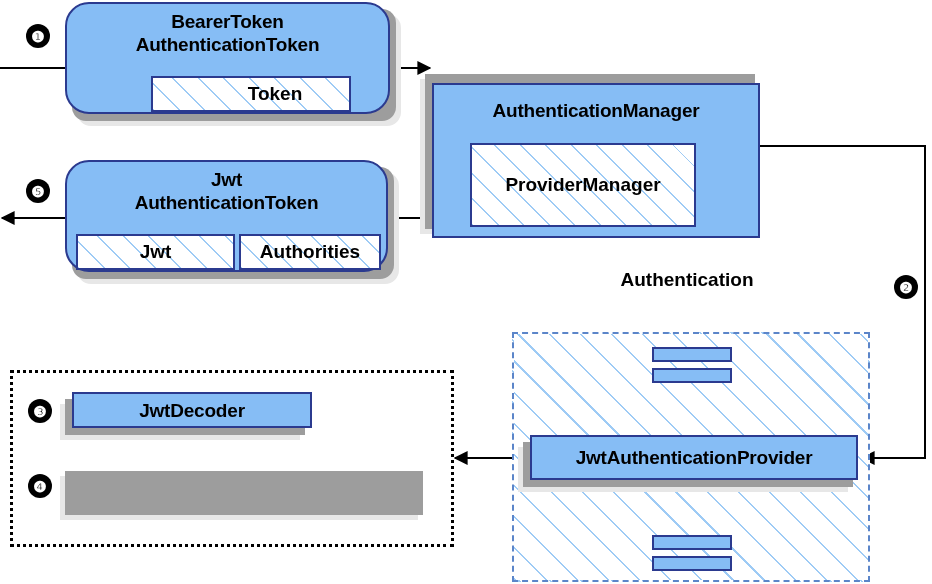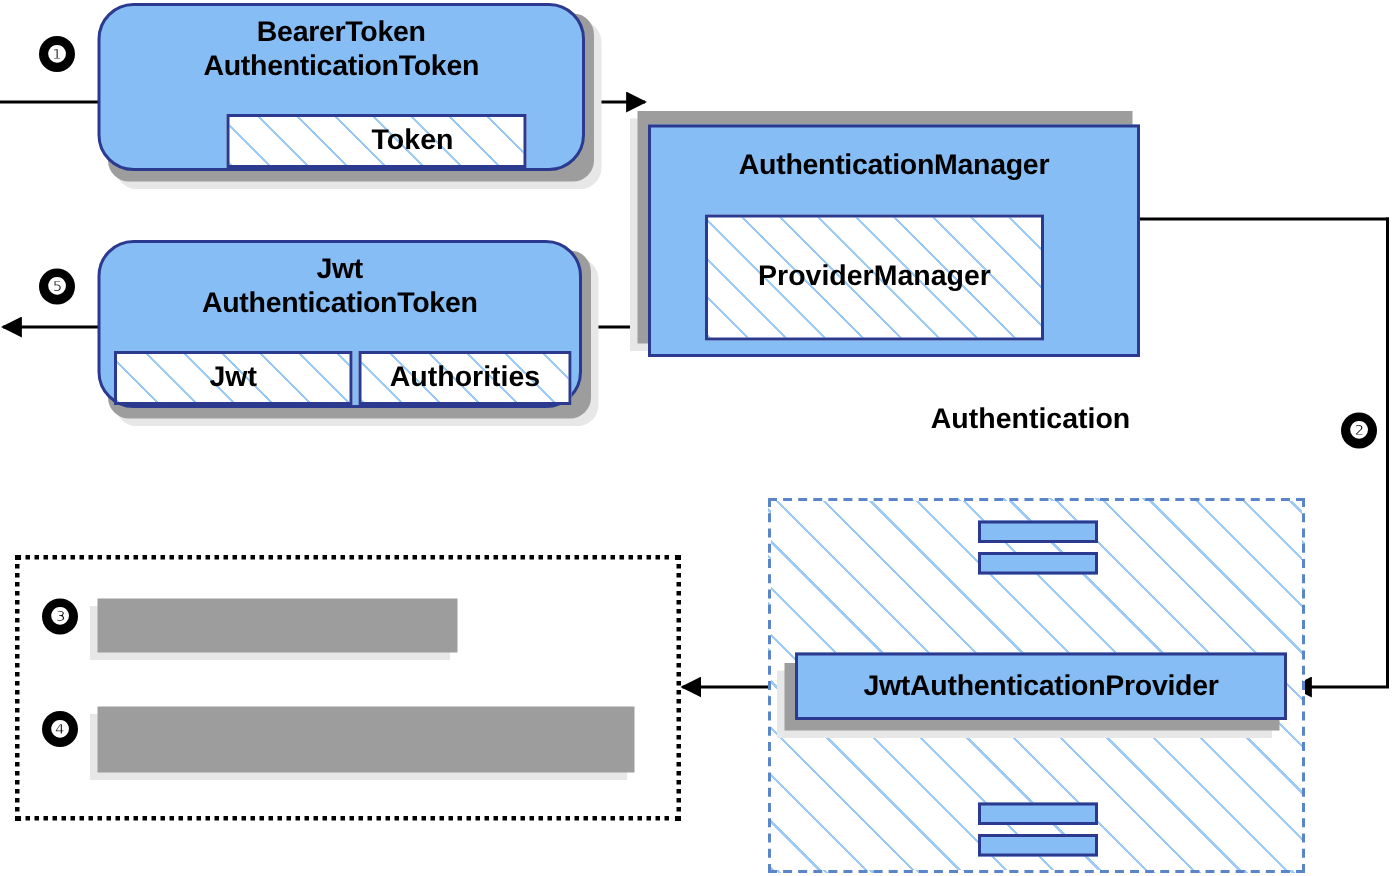--- a/index.html
+++ b/index.html
@@ -213,20 +213,23 @@
   <div class="abs shadow-light" style="left:518px; top:447px; width:330px; height:45px;"></div>
   <div class="abs shadow-dark" style="left:523px; top:442px; width:330px; height:45px;"></div>
   <div class="abs node" style="left:530px; top:435px; width:328px; height:45px;">
     <span class="node-title">JwtAuthenticationProvider</span>
   </div>
 
   <div class="abs dotted-area" style="left:10px; top:370px; width:444px; height:177px;"></div>
 
   <div class="abs shadow-light" style="left:60px; top:404px; width:240px; height:36px;"></div>
   <div class="abs shadow-dark" style="left:65px; top:399px; width:240px; height:36px;"></div>
+  <div class="abs node" style="left:72px; top:392px; width:240px; height:36px;">
+    <span class="node-title">JwtDecoder</span>
+  </div>
   <div class="abs marker" style="left:28px; top:399px;">
     <span>❸</span>
   </div>
 
   <div class="abs shadow-light" style="left:60px; top:476px; width:358px; height:44px;"></div>
   <div class="abs shadow-dark" style="left:65px; top:471px; width:358px; height:44px;"></div>
   <div class="abs marker" style="left:28px; top:474px;">
     <span>❹</span>
   </div>
 

